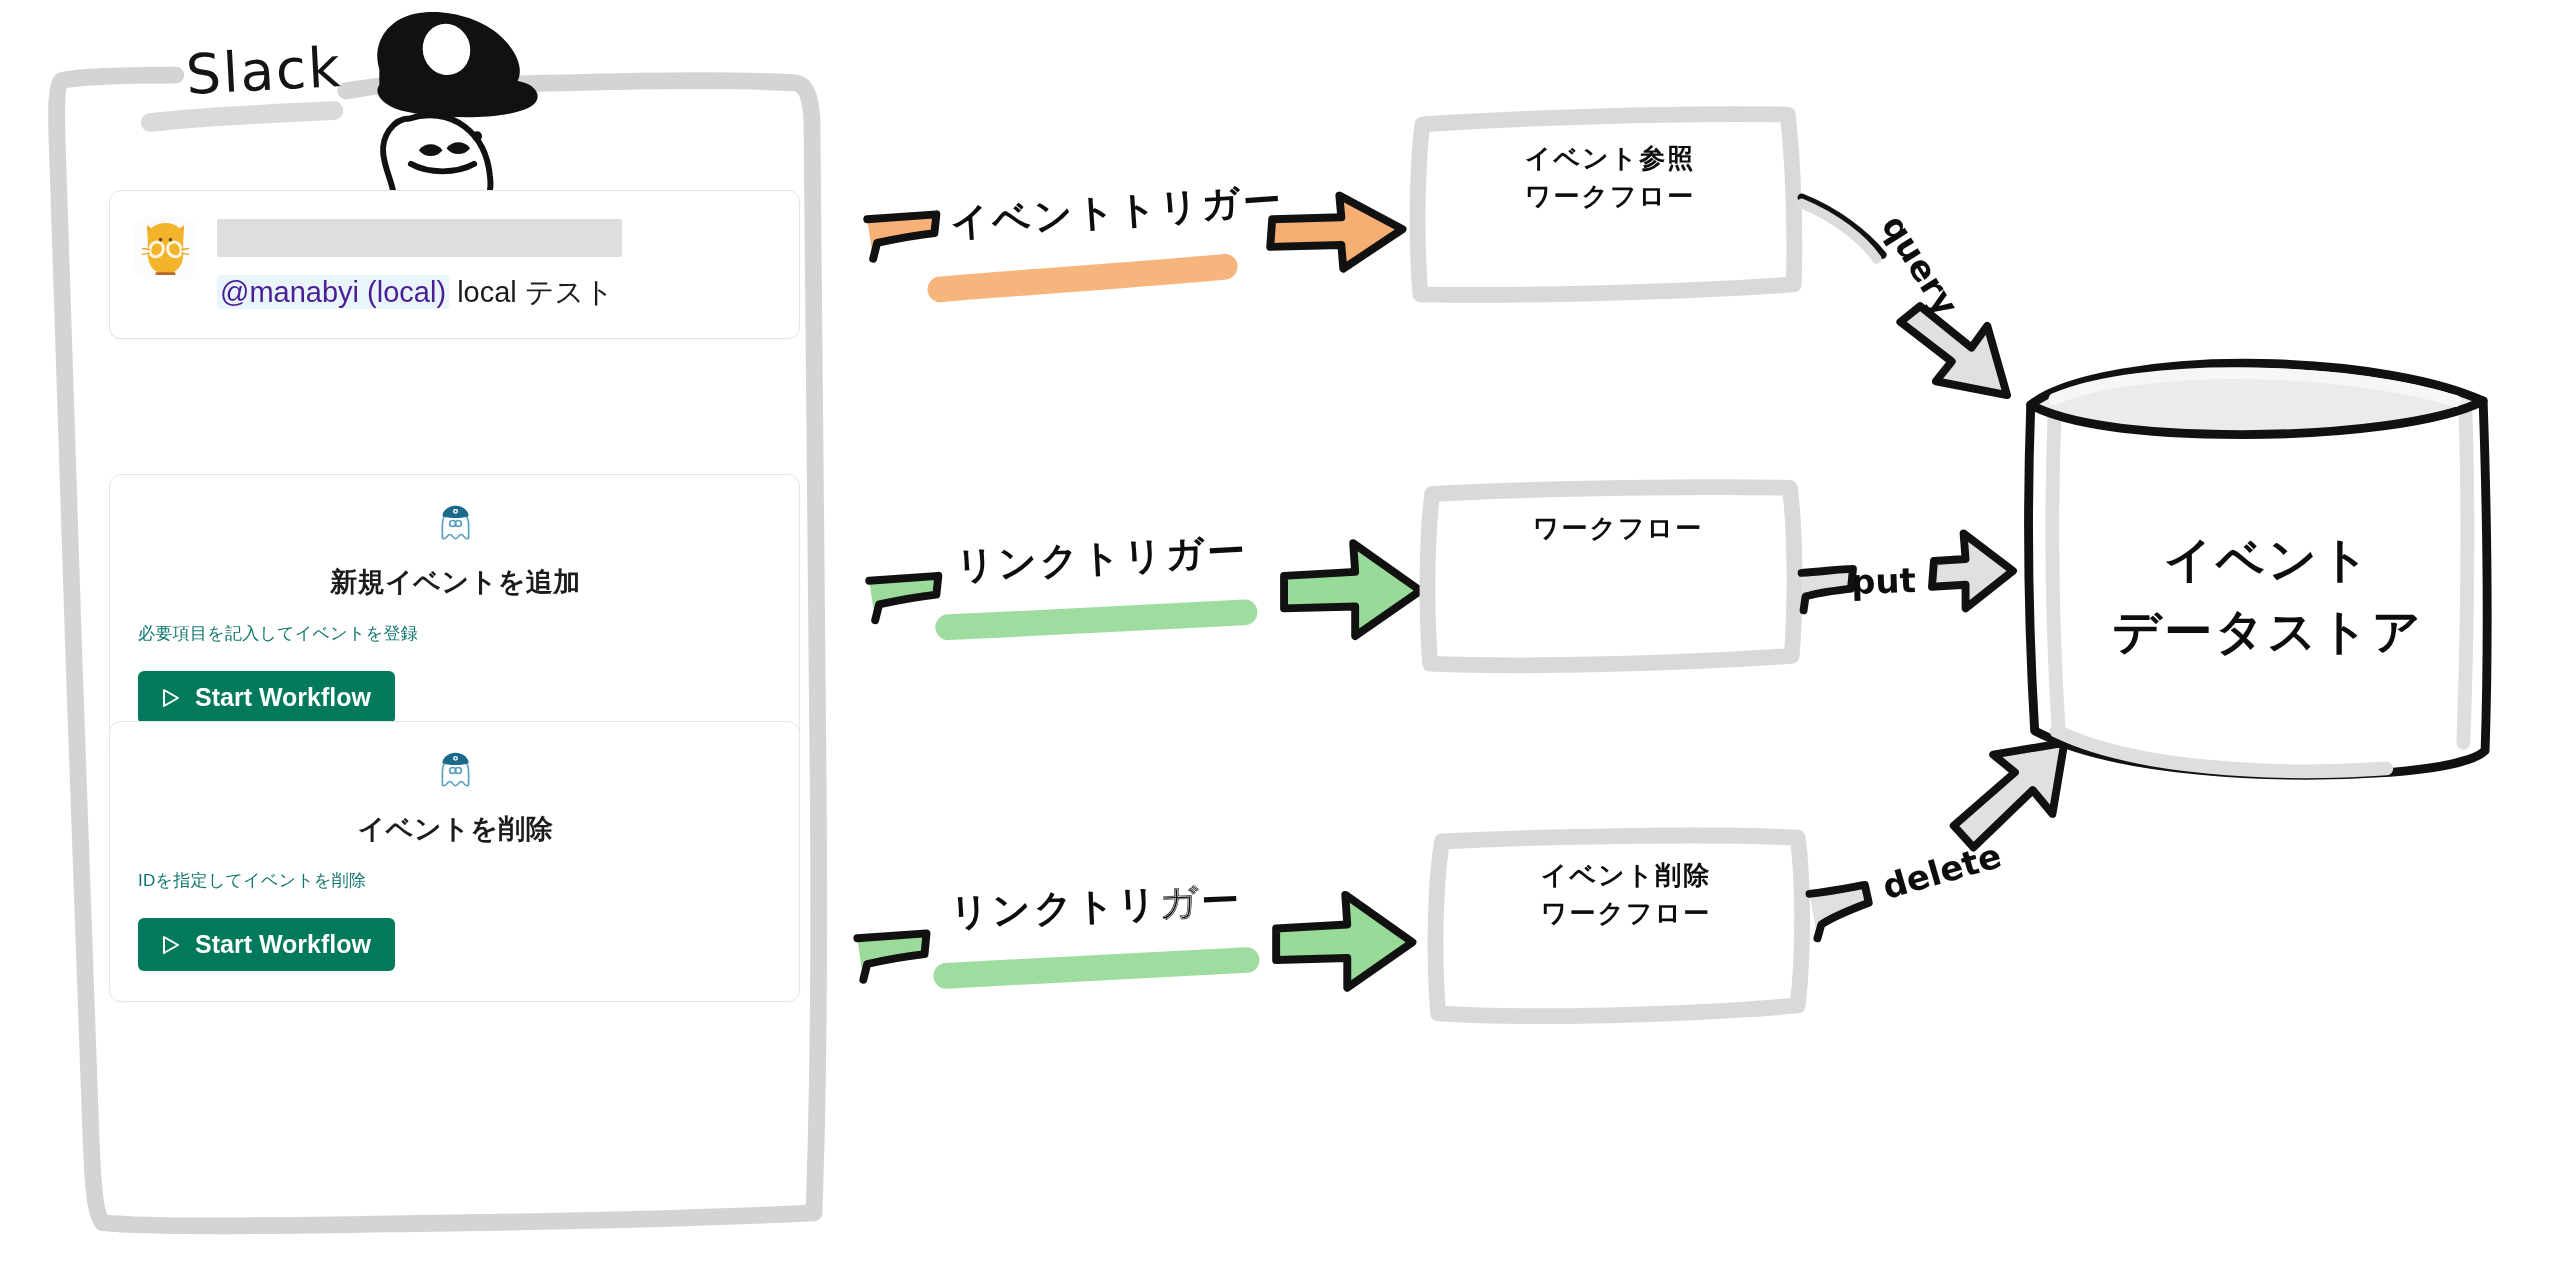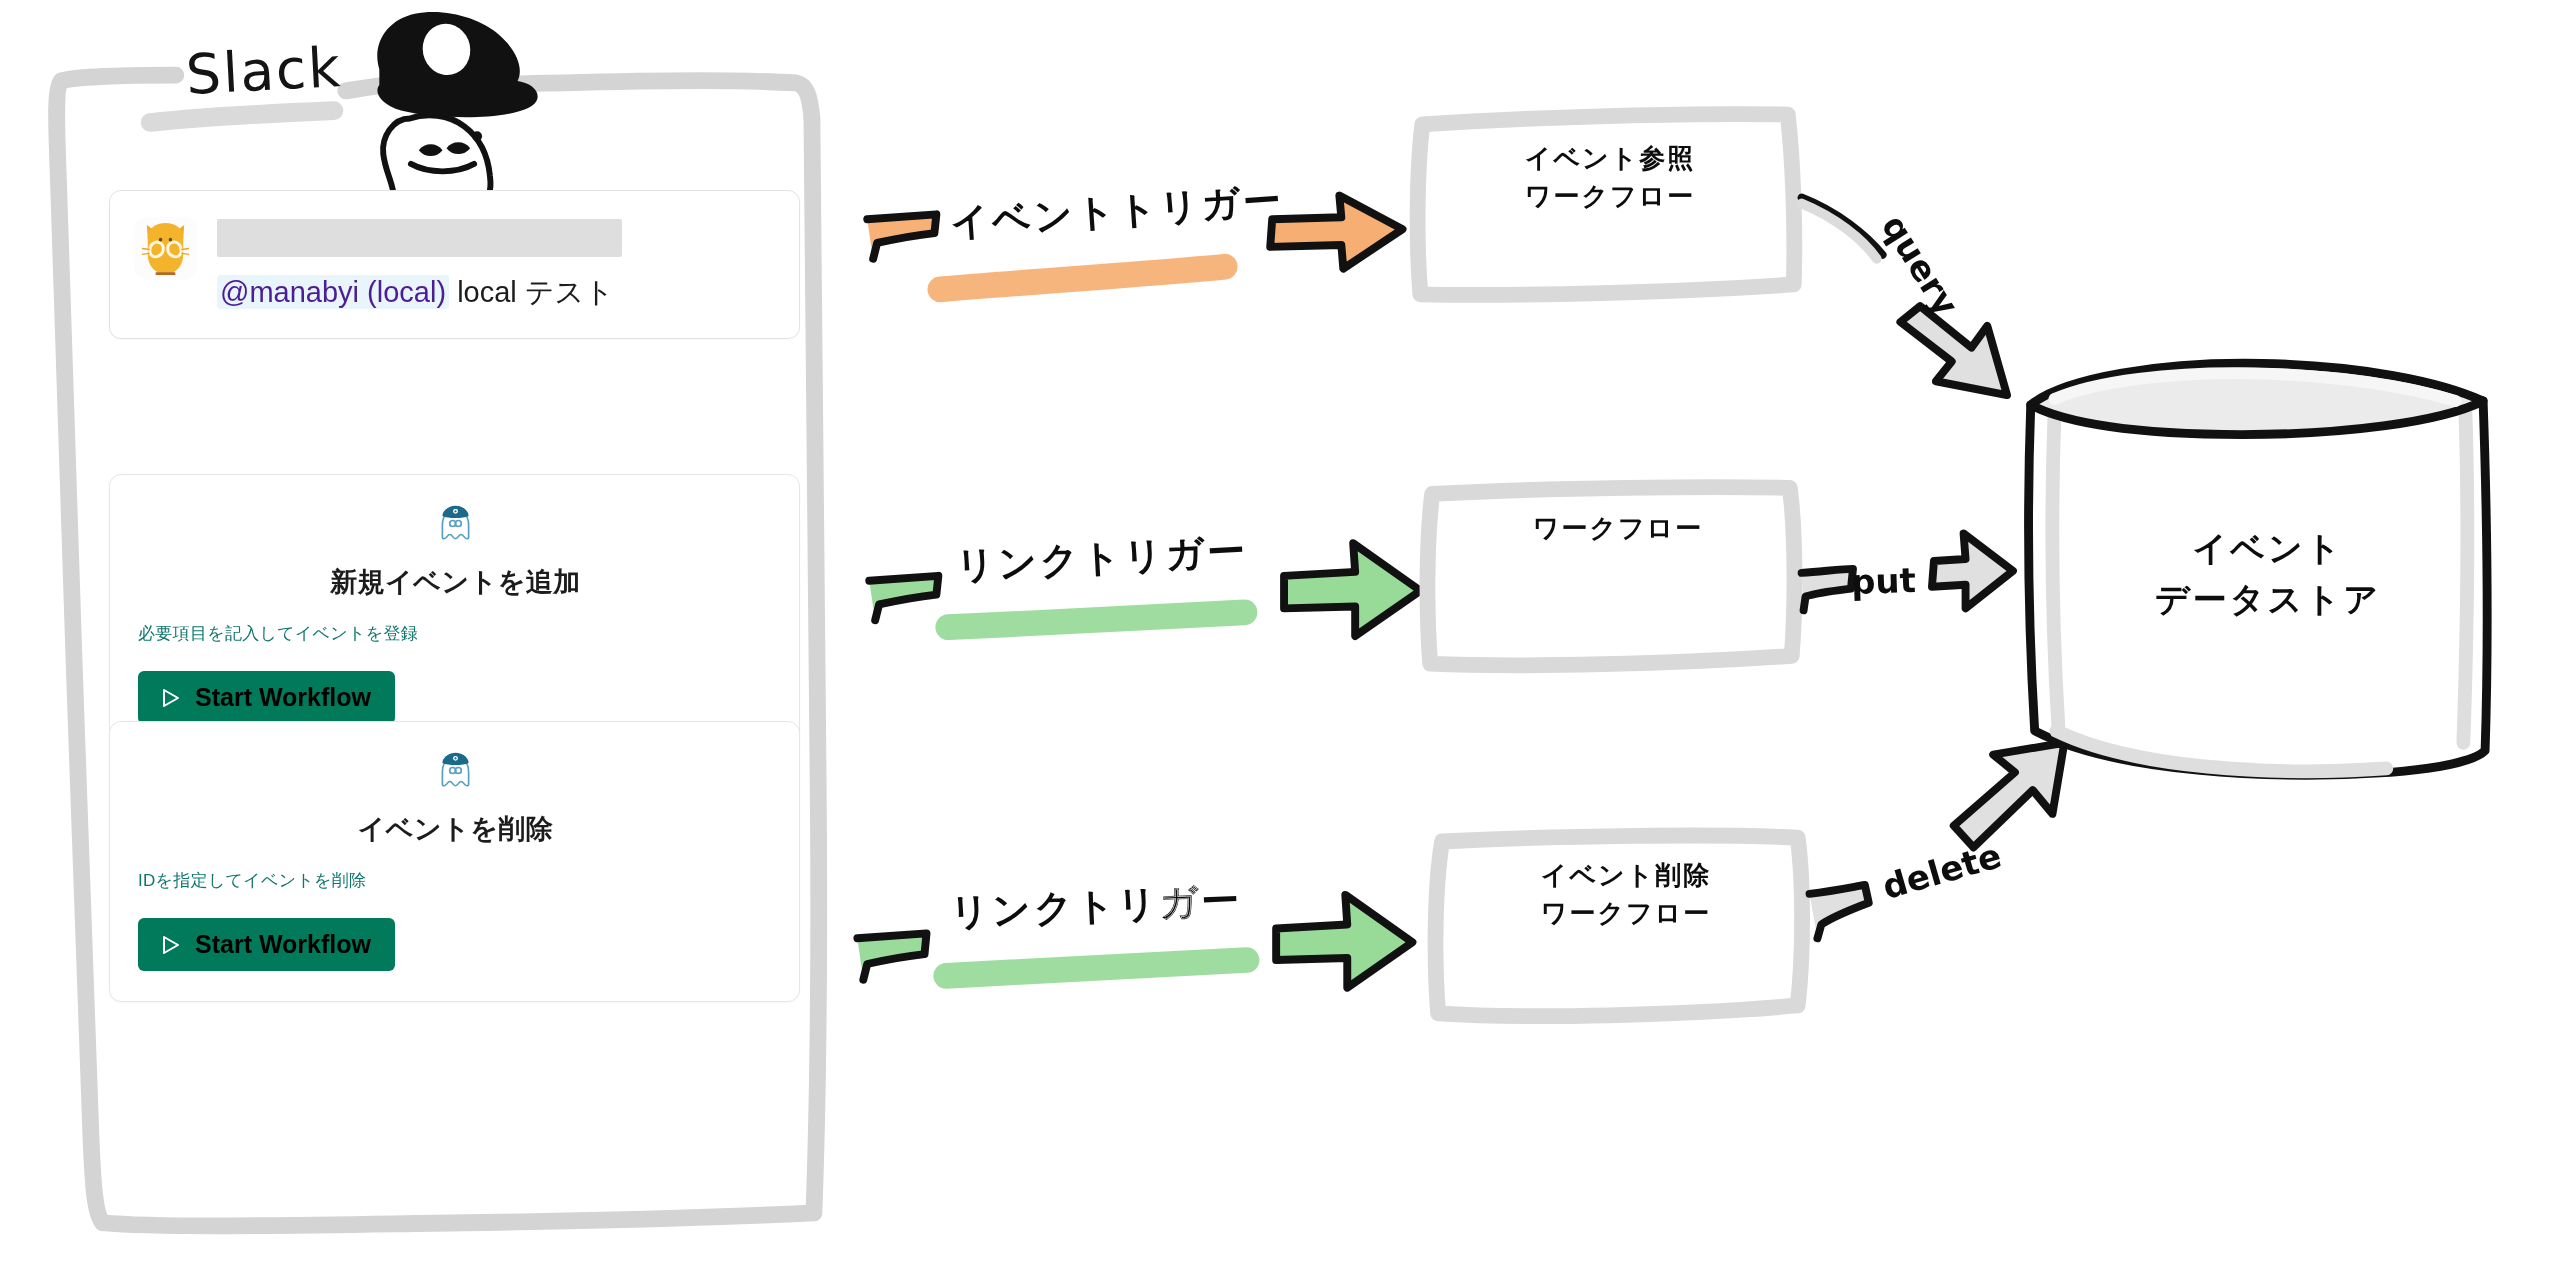--- a/index.html
+++ b/index.html
@@ -140,21 +140,21 @@
     font-size: 17px;
     color: #0f766e;
     letter-spacing: 0.3px;
   }
   .wf-btn {
     margin-top: 26px;
     display: inline-flex;
     align-items: center;
     gap: 13px;
     background: #007a5a;
-    color: #000000;
+    color: #ffffff;
     border: none;
     border-radius: 6px;
     padding: 14px 24px 14px 20px;
     font-size: 25px;
     font-weight: 700;
     font-family: "Liberation Sans", "DejaVu Sans", sans-serif;
     cursor: pointer;
     line-height: 1;
   }
   .wf-btn .play {
@@ -197,21 +197,21 @@
     letter-spacing: 2px;
     white-space: nowrap;
   }
 
   .ds-text {
     position: absolute;
     text-align: center;
     font-family: "DejaVu Sans", sans-serif;
     font-weight: 700;
     color: #0d0d0d;
-    font-size: 34px;
+    font-size: 48px;
     line-height: 1.5;
     letter-spacing: 3px;
     white-space: nowrap;
   }
 
   .edge-label {
     position: absolute;
     font-family: "DejaVu Sans", sans-serif;
     font-weight: 700;
     color: #0d0d0d;

